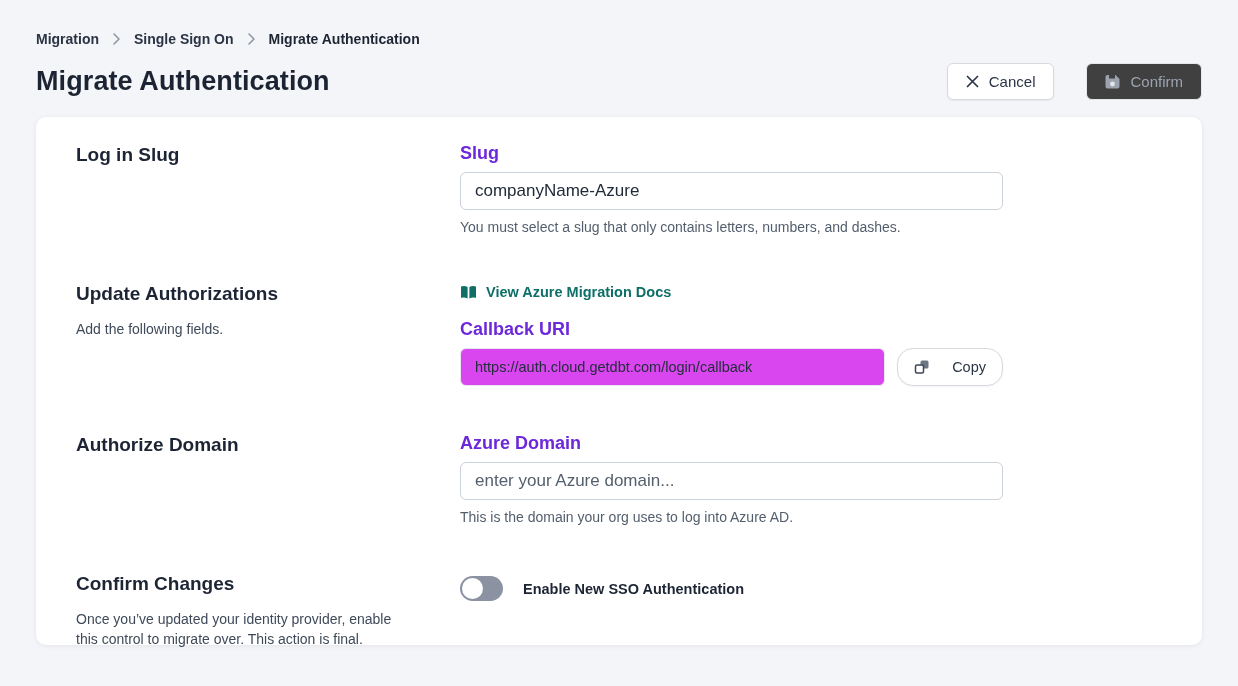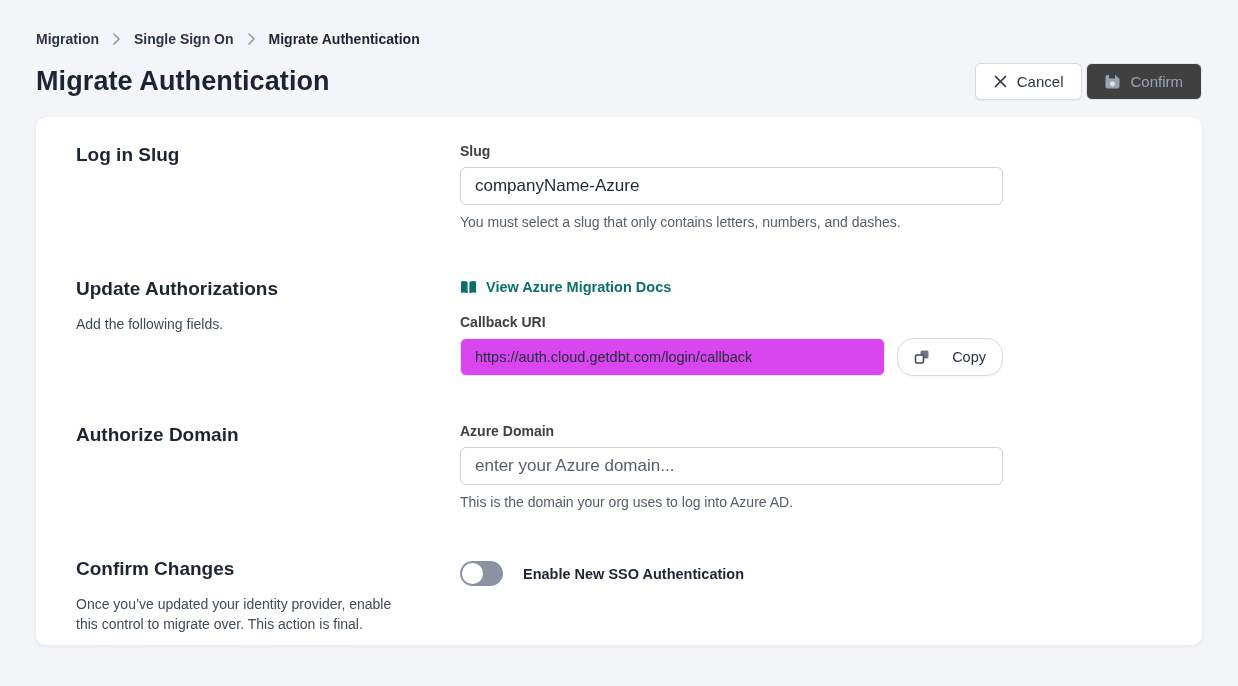--- a/index.html
+++ b/index.html
@@ -24,21 +24,21 @@
     margin: 0 13px; color: #8f98a5; font-size: 13px; font-weight: 400;
     display: inline-flex;
   }
 
   
   .header-row {
     display: flex; align-items: center; justify-content: space-between;
     margin-top: 16px;
   }
   .page-title { font-size: 27px; font-weight: 700; color: #1c2433; letter-spacing: 0.1px; }
-  .header-actions { display: flex; gap: 4px; }
+  .header-actions { display: flex; gap: 32px; }
   .btn {
     display: inline-flex; align-items: center; gap: 10px;
     height: 37px; padding: 0 18px;
     border-radius: 6px; font-size: 15px; font-weight: 400;
     font-family: "Liberation Sans", sans-serif;
     cursor: pointer;
   }
   .btn-cancel {
     background: #ffffff; color: #2b3445;
     border: 1px solid #d6dade;
@@ -59,21 +59,21 @@
     padding: 26px 40px 42px 40px;
     height: 528px;
   }
   .section { display: flex; margin-bottom: 47px; }
   .section:last-child { margin-bottom: 0; }
   .section-left { width: 384px; flex: 0 0 384px; padding-top: 1px; }
   .section-right { flex: 1; max-width: 543px; }
   .section-heading { font-size: 19px; font-weight: 700; color: #1d2535; }
   .section-desc { margin-top: 14px; font-size: 14px; color: #3f4a59; line-height: 1.45; max-width: 340px; }
 
-  .field-label { font-size: 14px; font-weight: 700; color: #404040; margin-bottom: 8px; }
+  .field-label { font-size: 18px; font-weight: 700; color: #6d28d9; margin-bottom: 8px; }
   .text-input {
     width: 100%; height: 38px;
     border: 1px solid #ccd2d9; border-radius: 6px;
     padding: 0 14px; font-size: 17px; color: #222b3a;
     background: #ffffff; outline: none;
     font-family: "Liberation Sans", sans-serif;
   }
   .text-input::placeholder { color: #55606e; opacity: 1; }
   .helper-text { margin-top: 9px; font-size: 14px; color: #535e6c; }
 

